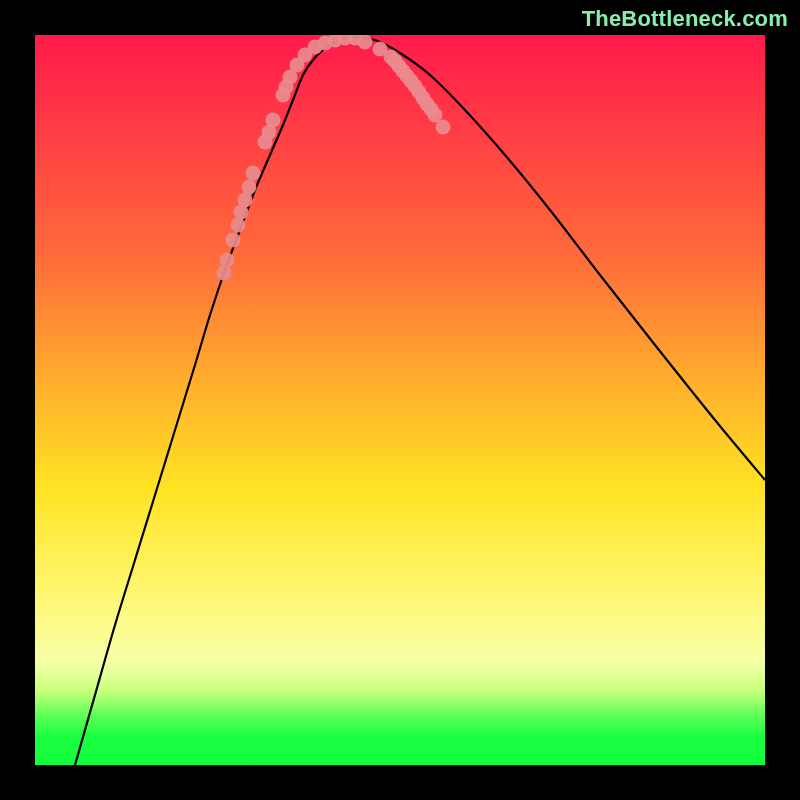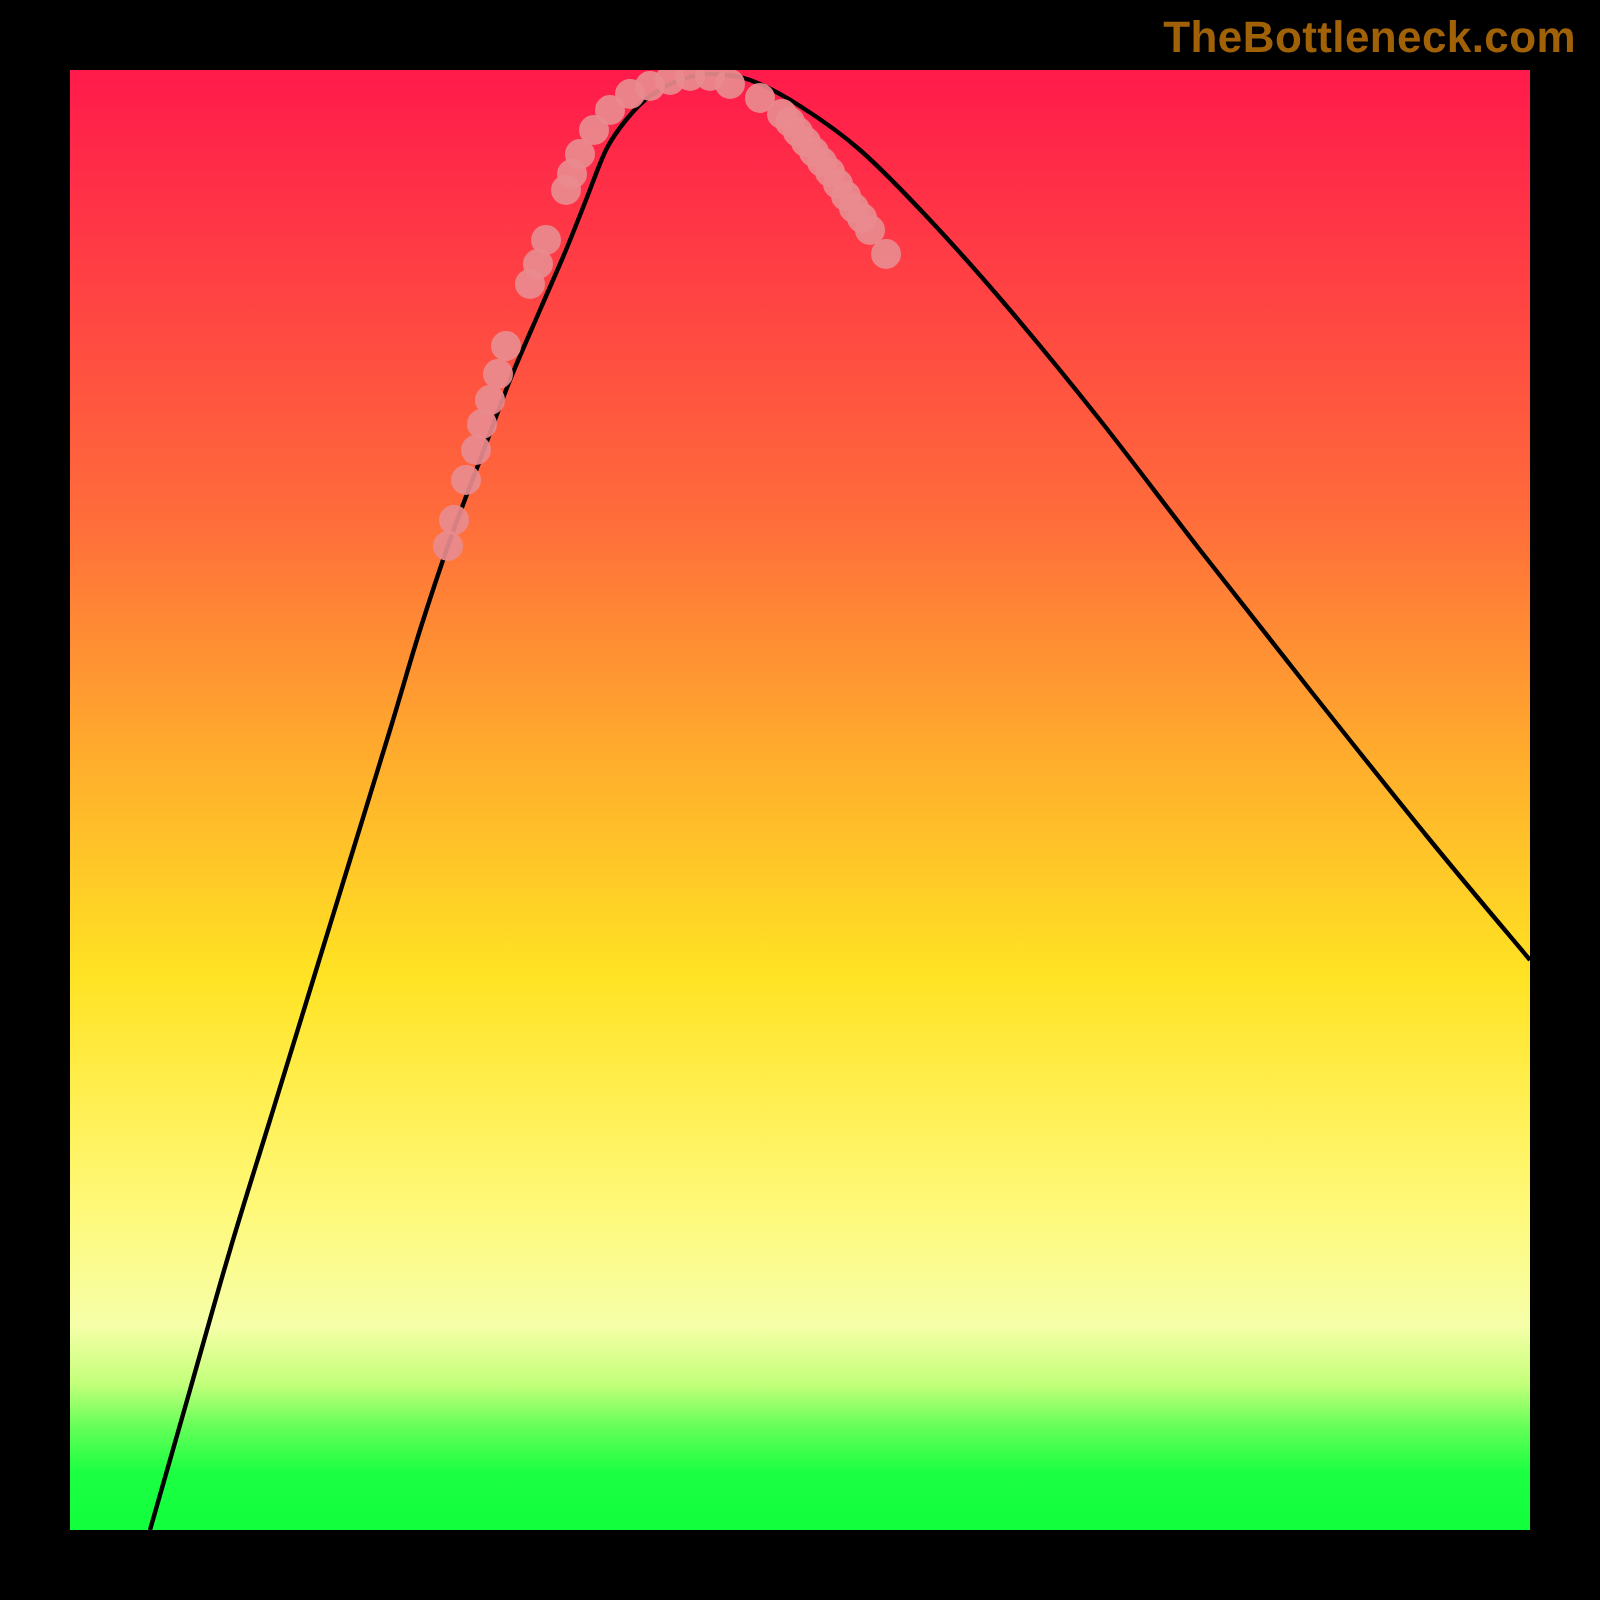--- a/index.html
+++ b/index.html
@@ -15,21 +15,21 @@
     position: relative;
     width: 800px;
     height: 800px;
     background: #000;
     box-sizing: border-box;
   }
   .watermark {
     position: absolute;
     top: 6px;
     right: 12px;
-    color: #a16207;
+    color: #86efac;
     font-size: 22px;
     font-weight: 600;
     letter-spacing: 0.2px;
     z-index: 50;
   }
   .plot-area {
     position: absolute;
     left: 35px;
     top: 35px;
     width: 730px;

